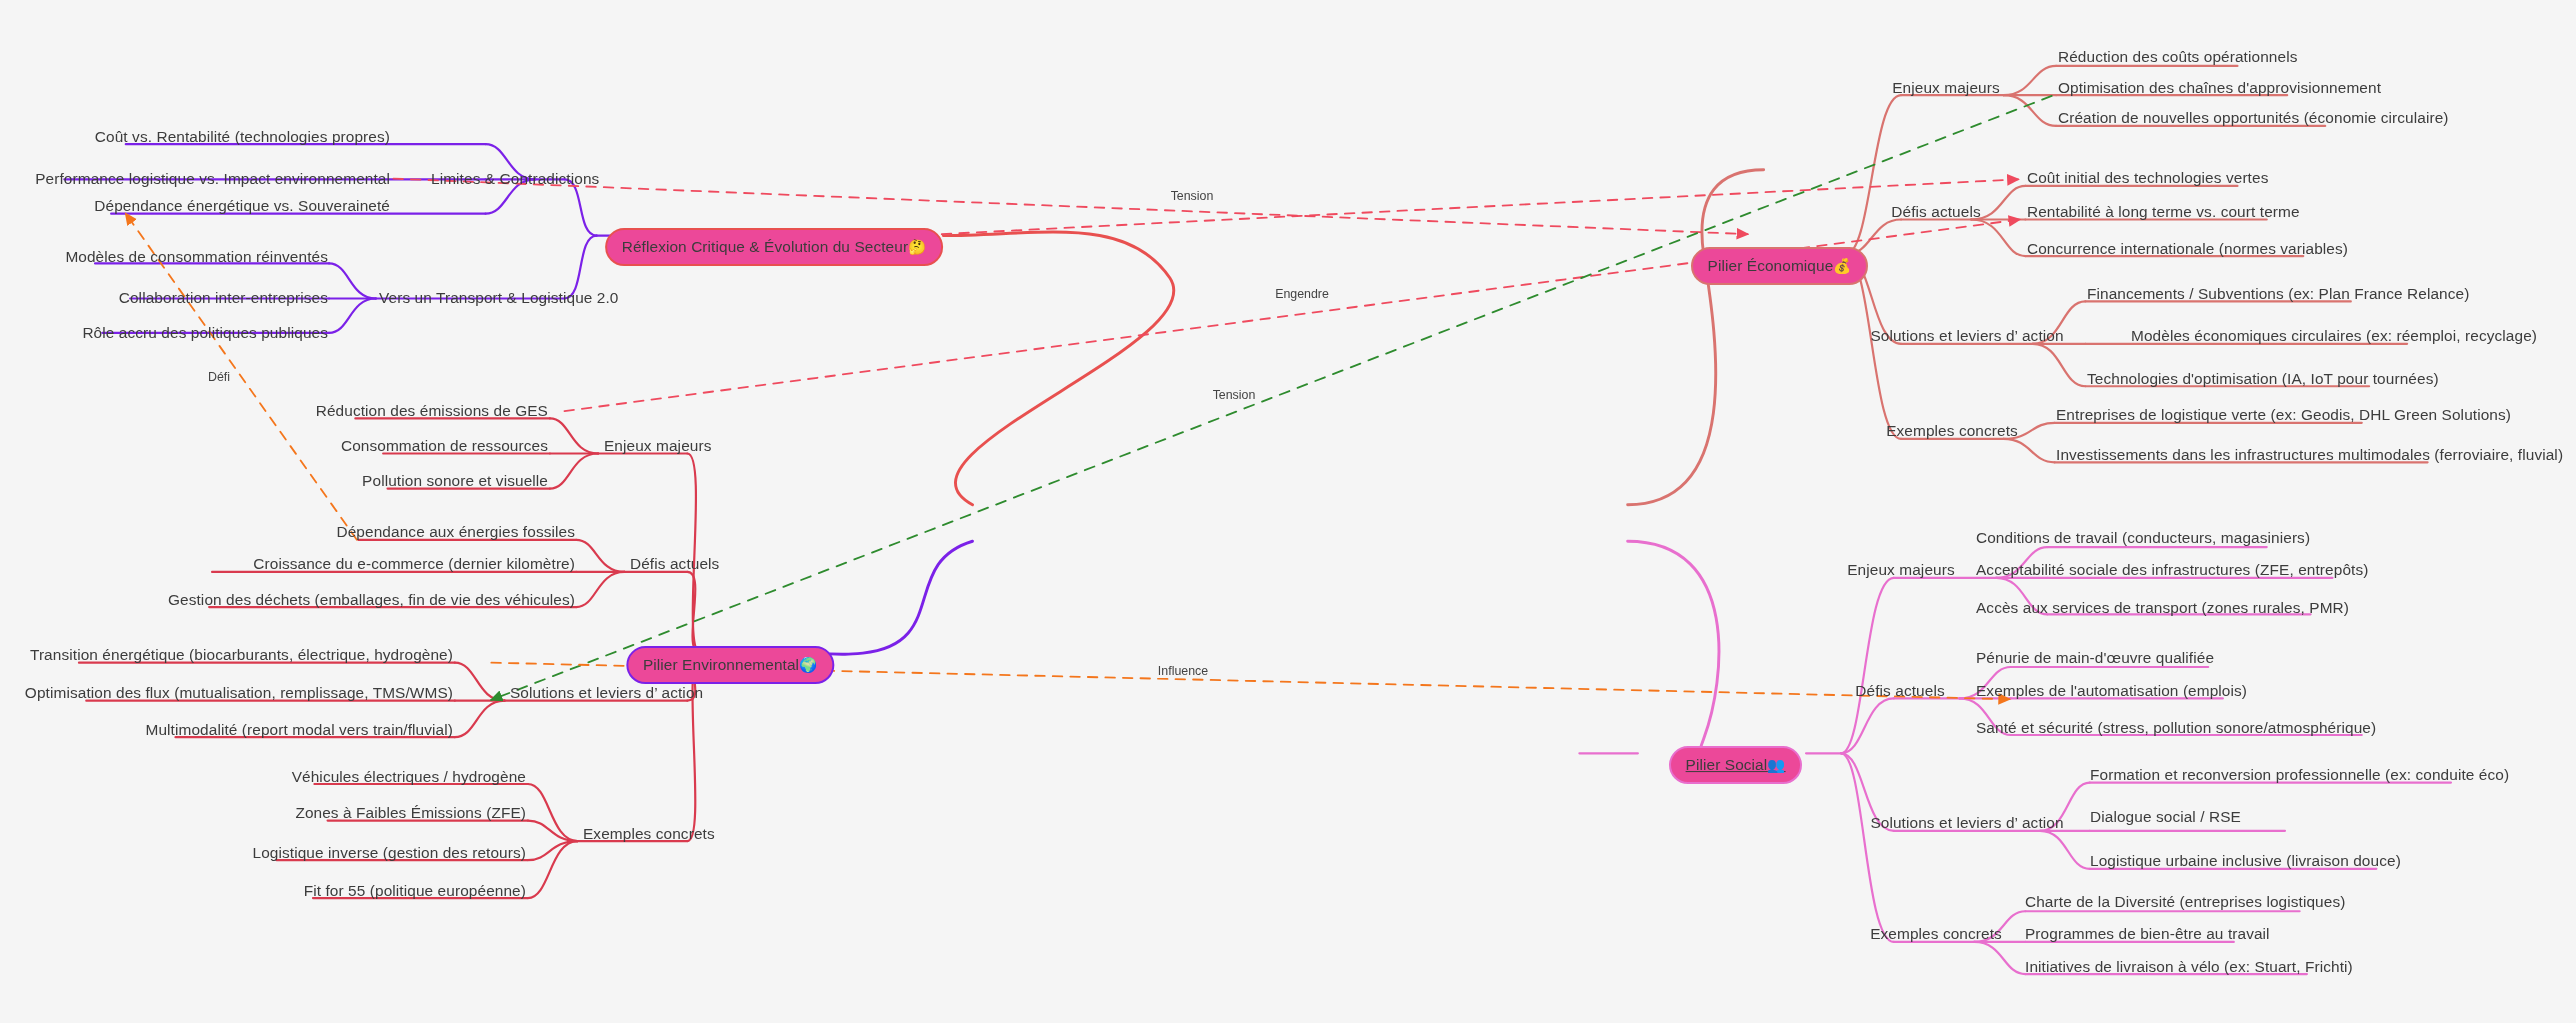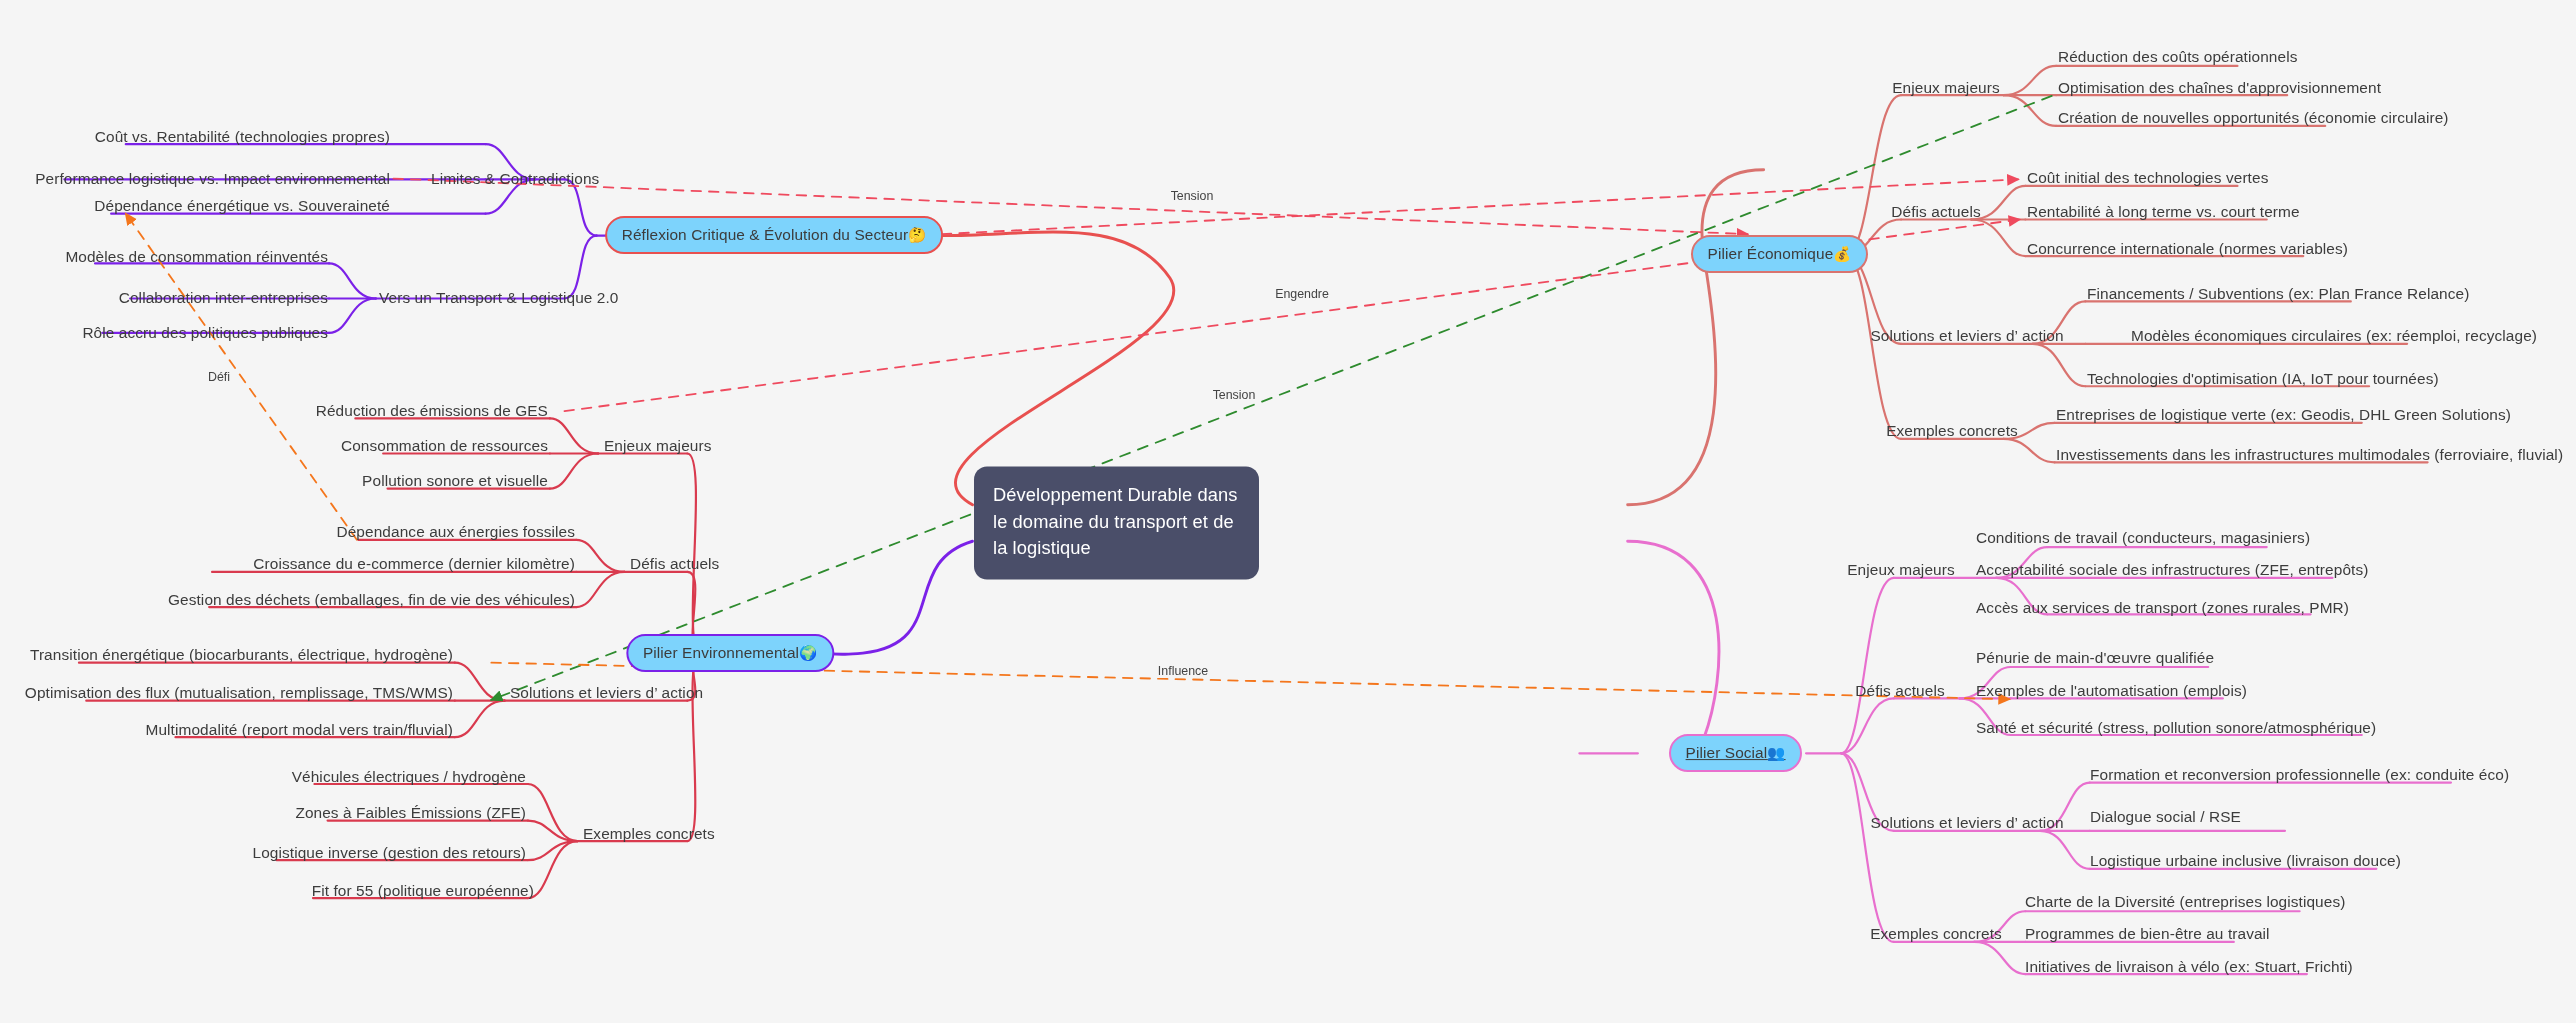--- a/index.html
+++ b/index.html
@@ -34,23 +34,24 @@
     line-height: 1.25;
     letter-spacing: 0.1px;
   }
   .node.anchor-l  {  }
   .node.anchor-r  { transform: translate(-100%, -50%); }
   .node.anchor-c  { transform: translate(-50%, -50%); }
 
   
   .boxed {
     border-radius: 730px;
-    background: #7dd3fc;
+    background: #ec4899;
     padding: 6.6px 14.6px 8px 14.6px;
     box-sizing: border-box;
+    margin-top: 12px;
   }
   .root-box {
     border-radius: 13px;
     background: #4a4e69;
     color: #ffffff;
     font-size: 18.3px;
     padding: 16px 19px 17.5px 19px;
     width: 285px;
     white-space: normal;
     line-height: 1.45;
@@ -247,21 +248,20 @@
       <path d="M772,562 L2762,300" stroke="#ef4a5e" stroke-width="2.5" stroke-dasharray="13 11" marker-end="url(#ar-red)"></path>
 
       <path d="M2806,131 L672,957" stroke="#2e8b2e" stroke-width="2.5" stroke-dasharray="14 12" marker-end="url(#ar-green)"></path>
 
       <path d="M672,906 L2748,956" stroke="#f4761c" stroke-width="2.5" stroke-dasharray="13 11" marker-end="url(#ar-orange)"></path>
 
       <path d="M488,738 L172,292" stroke="#f4761c" stroke-width="2.5" stroke-dasharray="13 11" marker-end="url(#ar-orange)"></path>
     </g>
   </svg>
 
-  <div class="node anchor-l root-box" style="left:974px; top:523px;">Développement Durable dans le domaine du transport et de la logistique</div>
 
   <div class="rel-label" style="left:1192px; top:196px;">Tension</div>
   <div class="rel-label" style="left:1302px; top:294px;">Engendre</div>
   <div class="rel-label" style="left:1234px; top:395px;">Tension</div>
   <div class="rel-label" style="left:1183px; top:671px;">Influence</div>
   <div class="rel-label" style="left:219px;  top:377px;">Défi</div>
 
   <div class="node anchor-l boxed b-eco" style="left:1691px; top:254px;"><span>Pilier Économique</span><span class="emoji">💰</span></div>
 
   <div class="node anchor-c" style="left:1946px; top:88px;">Enjeux majeurs</div>
@@ -319,21 +319,21 @@
 
   <div class="node anchor-l" style="left:510px; top:693px;">Solutions et leviers d’ action</div>
   <div class="node anchor-r" style="left:453px; top:655px;">Transition énergétique (biocarburants, électrique, hydrogène)</div>
   <div class="node anchor-r" style="left:453px; top:693px;">Optimisation des flux (mutualisation, remplissage, TMS/WMS)</div>
   <div class="node anchor-r" style="left:453px; top:730px;">Multimodalité (report modal vers train/fluvial)</div>
 
   <div class="node anchor-l" style="left:583px; top:834px;">Exemples concrets</div>
   <div class="node anchor-r" style="left:526px; top:777px;">Véhicules électriques / hydrogène</div>
   <div class="node anchor-r" style="left:526px; top:813px;">Zones à Faibles Émissions (ZFE)</div>
   <div class="node anchor-r" style="left:526px; top:853px;">Logistique inverse (gestion des retours)</div>
-  <div class="node anchor-r" style="left:526px; top:891px;margin-left:8px;">Fit for 55 (politique européenne)</div>
+  <div class="node anchor-r" style="left:526px; top:891px;">Fit for 55 (politique européenne)</div>
 
   <div class="node anchor-r boxed b-crit" style="left:943px; top:235px;"><span>Réflexion Critique &amp; Évolution du Secteur</span><span class="emoji">🤔</span></div>
 
   <div class="node anchor-l" style="left:431px; top:179px;">Limites &amp; Contradictions</div>
   <div class="node anchor-r" style="left:390px; top:137px;">Coût vs. Rentabilité (technologies propres)</div>
   <div class="node anchor-r" style="left:390px; top:179px;">Performance logistique vs. Impact environnemental</div>
   <div class="node anchor-r" style="left:390px; top:206px;">Dépendance énergétique vs. Souveraineté</div>
 
   <div class="node anchor-l" style="left:379px; top:298px;">Vers un Transport &amp; Logistique 2.0</div>
   <div class="node anchor-r" style="left:328px; top:257px;">Modèles de consommation réinventés</div>

